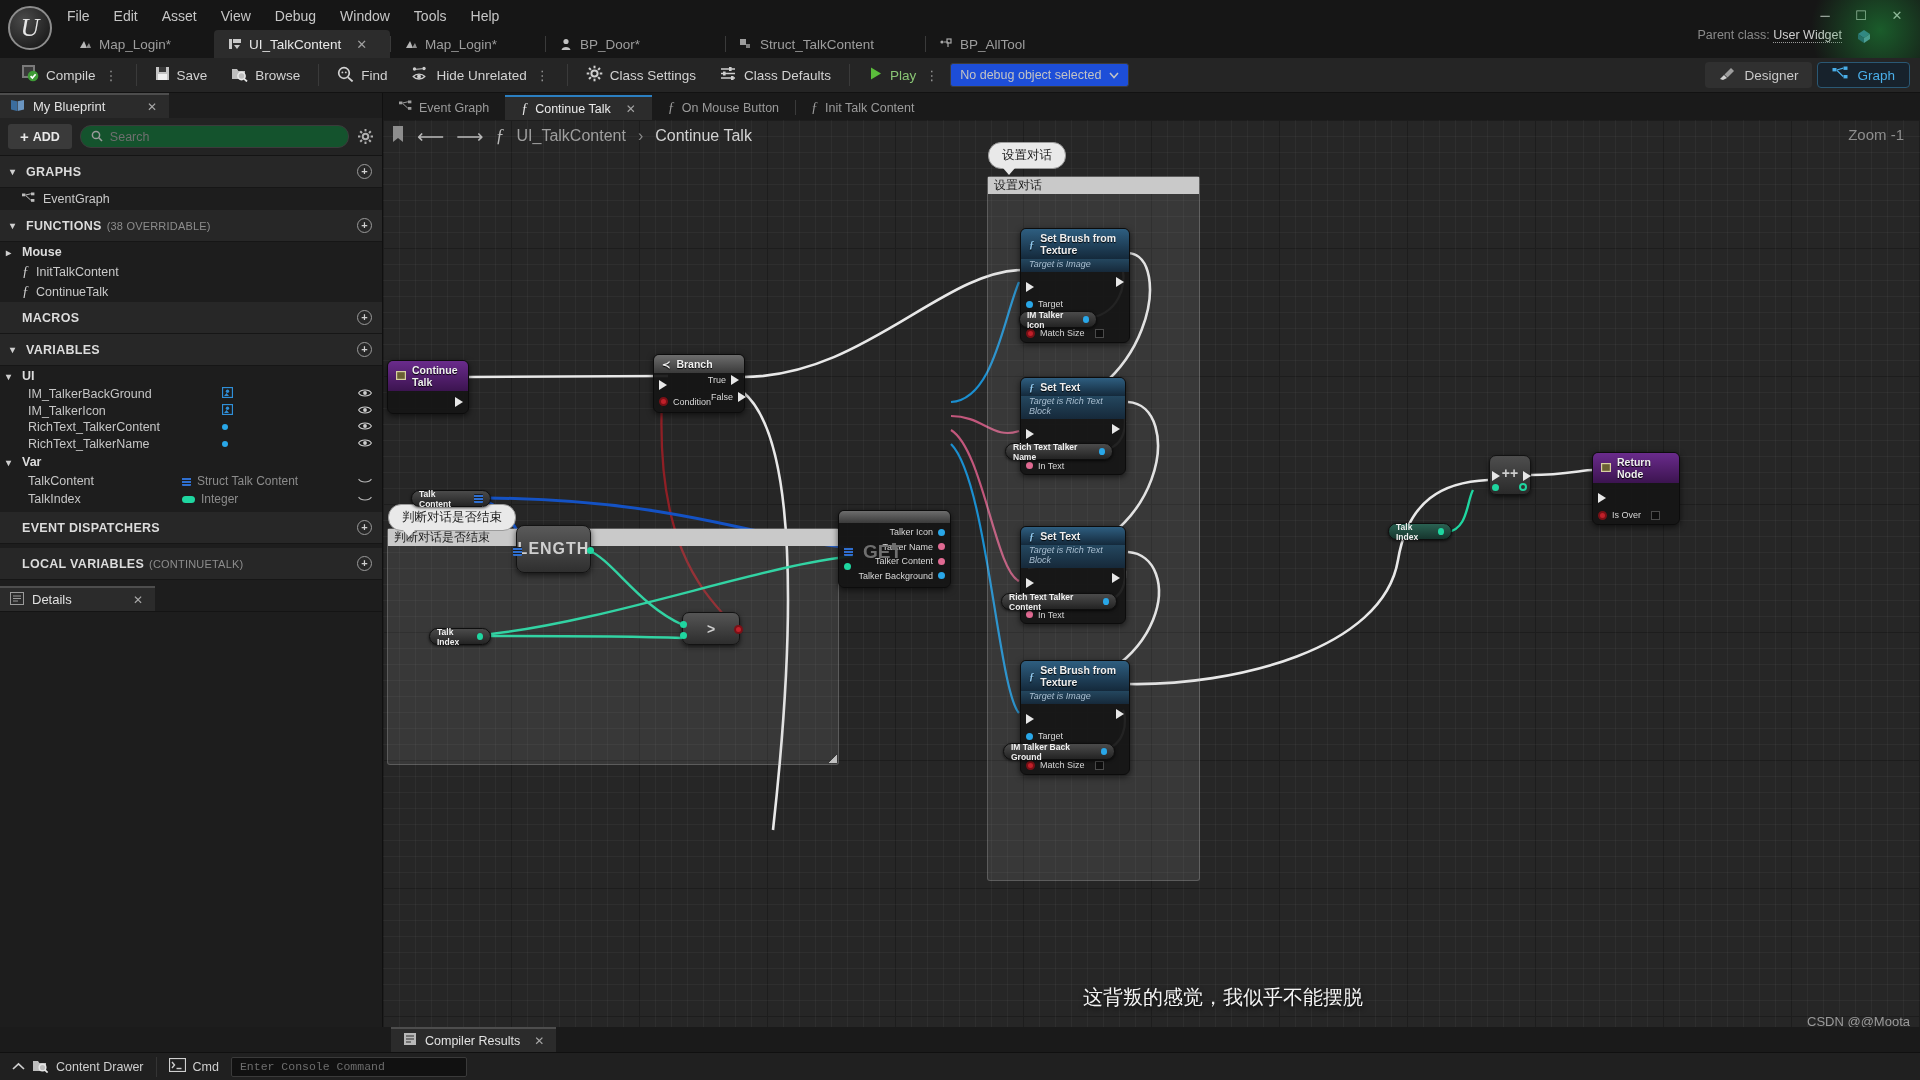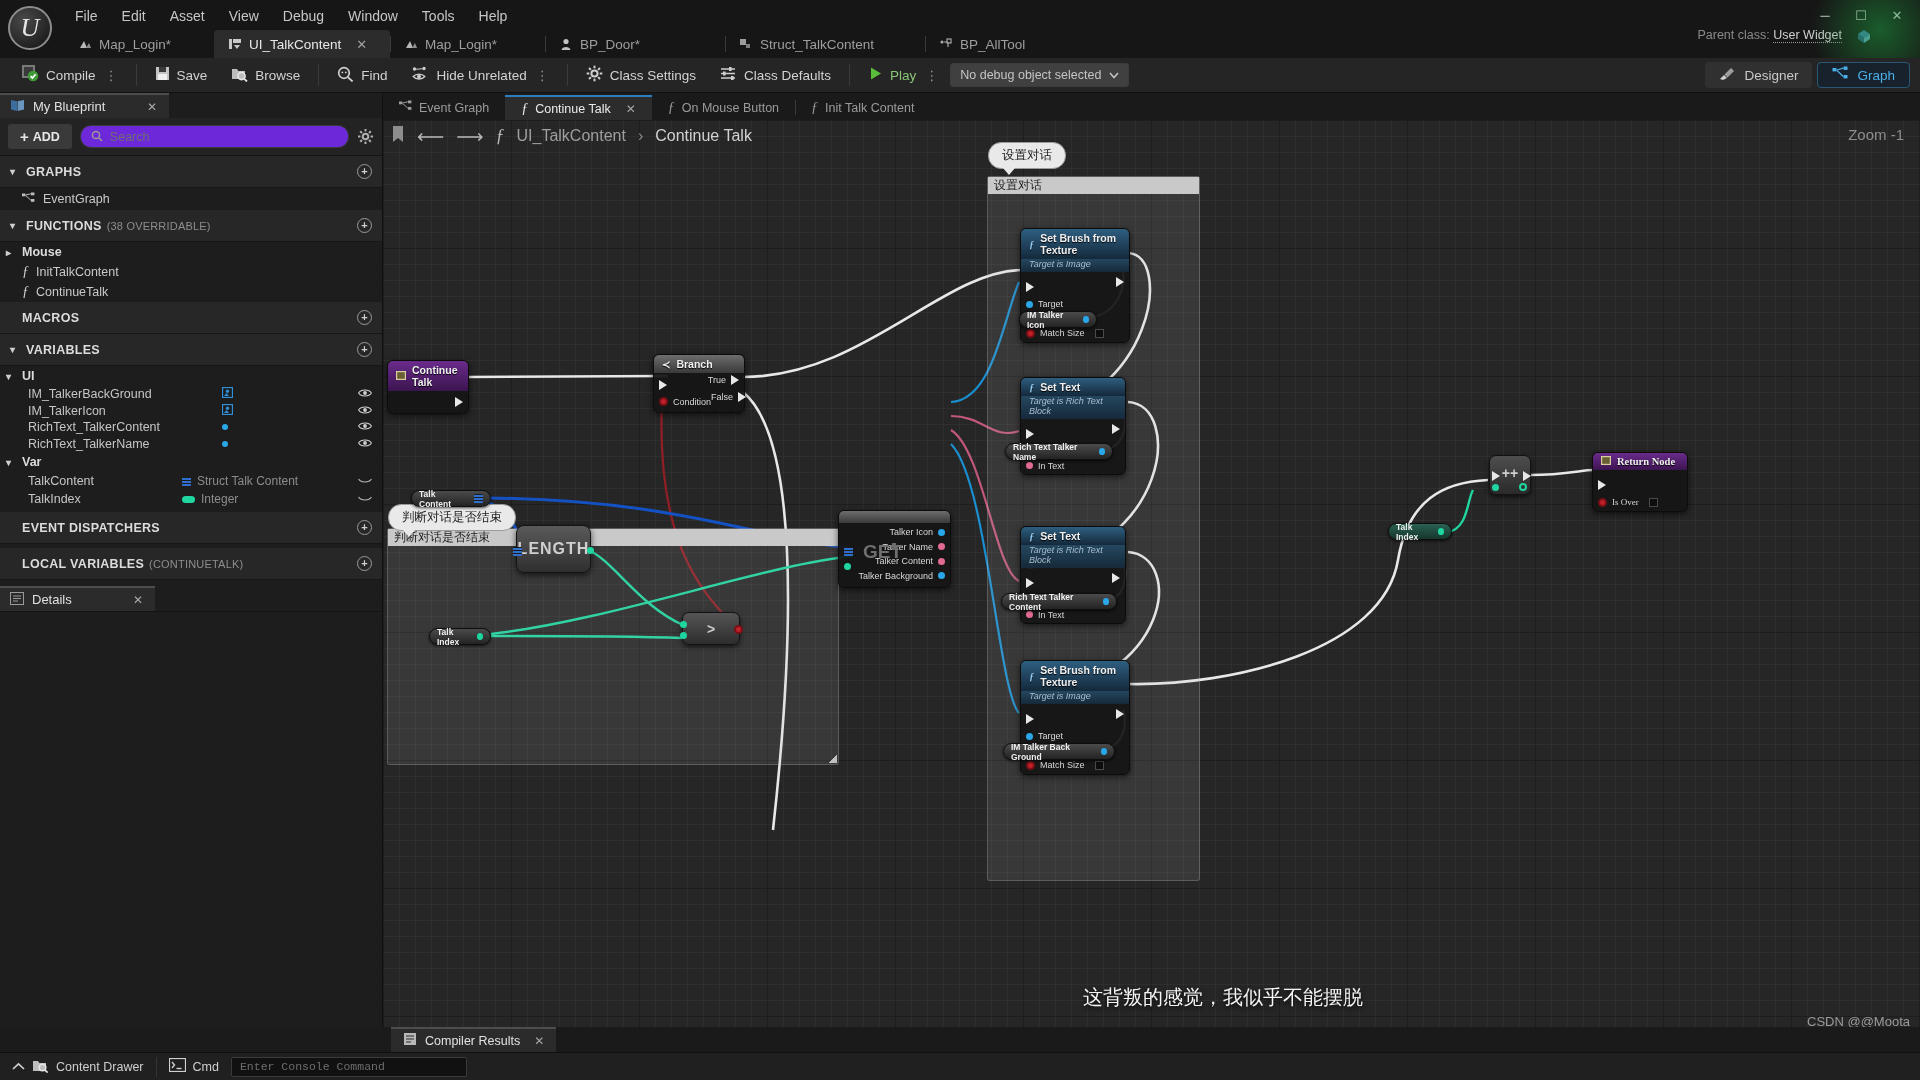--- a/index.html
+++ b/index.html
@@ -16,21 +16,21 @@
   .titlebar {
     position: absolute; left:0; top:0; width:1920px; height:58px;
     background: #161616;
   }
   .ue-logo {
     position:absolute; left:8px; top:6px; width:44px; height:44px;
     border-radius:50%; background: radial-gradient(circle at 35% 30%, #4a4a4a, #111);
     border:2px solid #8d8d8d; display:flex; align-items:center; justify-content:center;
     font-family:"Liberation Serif", serif; font-size:26px; color:#e6e6e6; font-style:italic;
   }
-  .menubar { position:absolute; left:64px; top:5px; height:24px; display:flex; gap:2px; }
+  .menubar { position:absolute; left:56px; top:5px; height:24px; display:flex; gap:2px; }
   .menubar .mi {
     padding: 3px 11px; font-size:14px; color:#c6c6c6; cursor:default; border-radius:2px;
   }
 
   .tabstrip {
     position:absolute; left:64px; top:28px; height:30px; display:flex; align-items:flex-end;
   }
   .doctab {
     height:28px; display:flex; align-items:center; gap:7px;
     padding: 0 14px; font-size:13.5px; color:#9e9e9e; position:relative;
@@ -70,21 +70,21 @@
     display:flex; align-items:center; padding-left:10px; gap:0px;
   }
   .tbitem {
     display:flex; align-items:center; gap:7px; padding: 0 12px; height:30px;
     font-size:13.5px; color:#d2d2d2;
   }
   .tbdots { color:#9a9a9a; font-size:13px; letter-spacing:0px; margin-left:2px;}
   .tbdiv { width:1px; height:22px; background:#3a3a3a; margin:0 6px; }
   .dbgsel {
     display:flex; align-items:center; gap:8px; height:24px; padding:0 9px;
-    background:#404040; border:1px solid #3c3c3c; border-radius:3px;
+    background:#1d4ed8; border:1px solid #3c3c3c; border-radius:3px;
     font-size:12.5px; color:#c4c4c4;
   }
   .modebtns { position:absolute; right:10px; top:4px; display:flex; gap:5px; }
   .modebtn {
     display:flex; align-items:center; gap:8px; height:26px; padding:0 14px;
     border-radius:4px; font-size:13.5px; color:#c9c9c9; background:#303030;
   }
   .modebtn.active { background:#17222c; color:#4aaee8; border:1px solid #2a5874;}
 
   
@@ -100,21 +100,21 @@
   .ltab .x { margin-left:auto; color:#a9a9a9; font-size:12px; }
   .searchrow {
     display:flex; align-items:center; gap:8px; padding:6px 8px; background:#232323;
     border-bottom:1px solid #141414;
   }
   .addbtn {
     display:flex; align-items:center; gap:4px; height:25px; padding:0 12px;
     background:#3a3a3a; border-radius:3px; font-size:12.5px; font-weight:bold; color:#e8e8e8;
   }
   .searchbox {
-    flex:1; height:23px; background:#6d28d9; border:1px solid #3b3b3b; border-radius:11px;
+    flex:1; height:23px; background:#14532d; border:1px solid #3b3b3b; border-radius:11px;
     display:flex; align-items:center; gap:7px; padding:0 10px;
   }
   .searchbox input {
     flex:1; background:transparent; border:0; outline:0; color:#c9c9c9; font-size:12.5px;
     font-family:"Liberation Sans", sans-serif;
   }
   .searchbox input::placeholder { color:#6f6f6f; }
   .gear { width:17px; height:17px; }
 
   .sechead {
@@ -1157,21 +1157,21 @@
       <span class="exec" style="position:absolute;right:-1px;top:15px;"></span>
       <span class="dot green" style="position:absolute;left:2px;top:28px;"></span>
       <span style="position:absolute;right:3px;top:27px;width:8px;height:8px;border-radius:50%;
                    border:2px solid #1fd6a0;box-sizing:border-box;"></span>
     </div>
     <div class="pill teal" style="left:1005px; top:403px; width:64px;">
       <span>Talk Index</span>
       <span class="dot green"></span>
     </div>
 
-    <div class="node nodebody" style="left:1209px; top:332px; width:96px;font-family:Liberation Serif, serif;">
+    <div class="node nodebody" style="left:1209px; top:332px; width:88px;">
       <div class="nhead purple">
         <span>
           <svg width="10" height="9" viewBox="0 0 10 9">
               <rect x="0" y="0" width="10" height="9" fill="#d7cfa0"></rect>
               <rect x="1.2" y="1.2" width="7.6" height="6.6" fill="#6a5f33"></rect>
             </svg>
         </span>
         <span>Return Node</span>
       </div>
       <div class="pinrow" style="height:20px">

